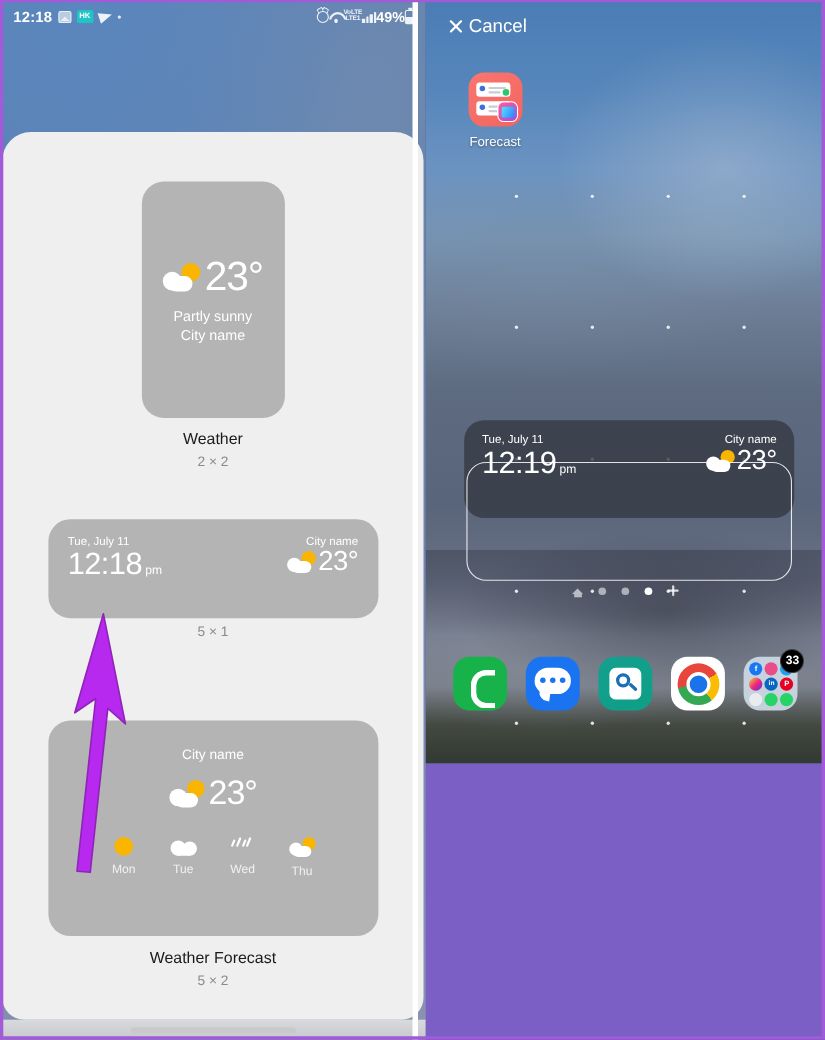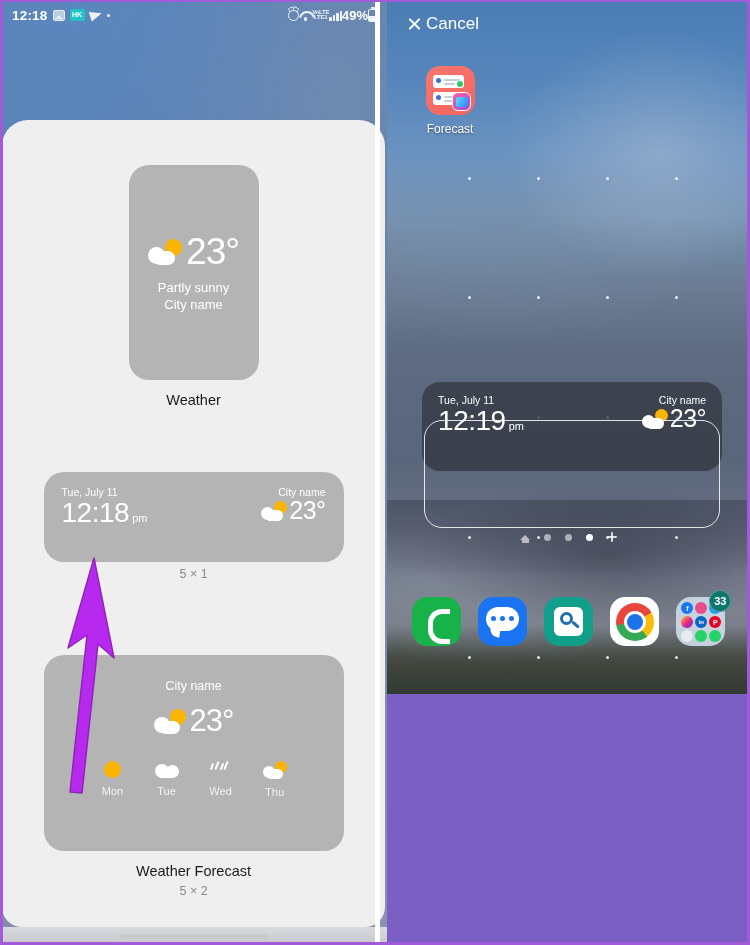--- a/index.html
+++ b/index.html
@@ -292,21 +292,21 @@
   .di-finder .hdl{ position:absolute; left:27px; top:26px; width:9px;height:3.2px;background:#1b6fb5;border-radius:2px;transform:rotate(42deg); }
   .di-chrome{ background:#ffffff; display:flex; align-items:center; justify-content:center; }
   .chrome{ width:38px;height:38px;border-radius:50%; position:relative; overflow:hidden;
     background:conic-gradient(from -50deg,#e8453c 0deg 110deg,#fbbc05 110deg 190deg,#34a853 190deg 310deg,#e8453c 310deg 360deg); }
   .chrome:after{ content:""; position:absolute; left:50%;top:50%;transform:translate(-50%,-50%);
     width:16px;height:16px;border-radius:50%;background:#1a73e8;border:3px solid #fff; }
   .di-folder{ background:rgba(205,218,230,.92); padding:5px; display:grid; grid-template-columns:repeat(3,1fr); gap:2px; }
   .mini{ width:12px;height:12px;border-radius:50%; font-size:7px; color:#fff; display:flex; align-items:center; justify-content:center; font-weight:bold; }
   .badge{
     position:absolute; right:-6px; top:-7px; min-width:22px;height:22px;border-radius:11px;
-    background:#0f766e; color:#fff; font-size:11px; font-weight:bold;
+    background:#000000; color:#fff; font-size:11px; font-weight:bold;
     display:flex; align-items:center; justify-content:center; border:1.5px solid rgba(255,255,255,.25);
   }
   .right-edge{
     position:absolute; right:0; top:0; bottom:0; width:3px;
     background:linear-gradient(to bottom,#b35fe0,#8e4fd0); z-index:10;
   }
   .divider{
     position:absolute; left:375px; top:0; bottom:0; width:5px;
     background:#ffffff; z-index:20;
   }
@@ -358,20 +358,21 @@
                 <i class="sun" style="width:17px;height:17px;right:0;top:0;"></i>
                 <i class="cloud" style="width:17px;height:17px;left:0;bottom:1px;"></i>
                 <i class="cloud" style="width:22px;height:14px;left:5px;bottom:0;border-radius:9px;"></i>
               </span>
               <span class="w1-temp">23°</span>
             </div>
             <div class="w1-cond">Partly sunny</div>
             <div class="w1-city">City name</div>
           </div>
           <div class="w-title">Weather</div>
+          <div class="w-size">2 × 2</div>
         </div>
 
         <div class="w-item w2" style="position:absolute;top:352px;left:0;right:0;">
           <div class="w-card">
             <div class="w2-top">
               <span>Tue, July 11</span>
               <span>City name</span>
             </div>
             <div class="w2-bot">
               <span>

